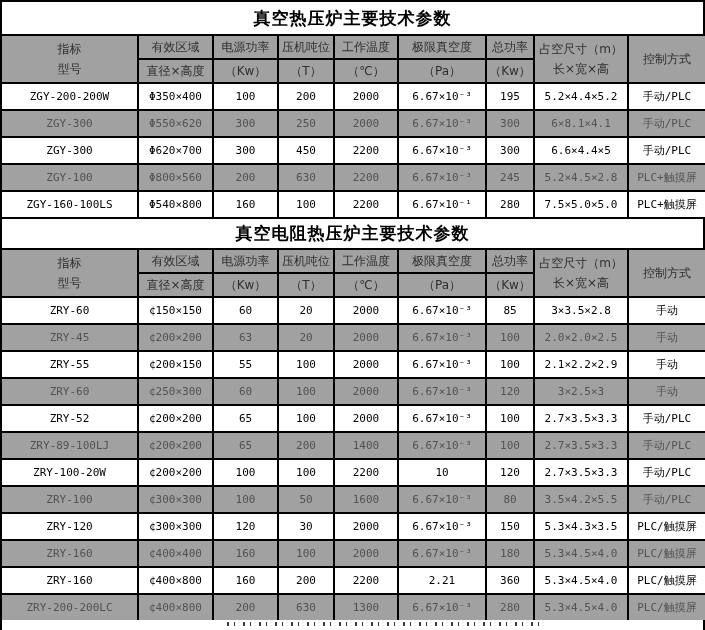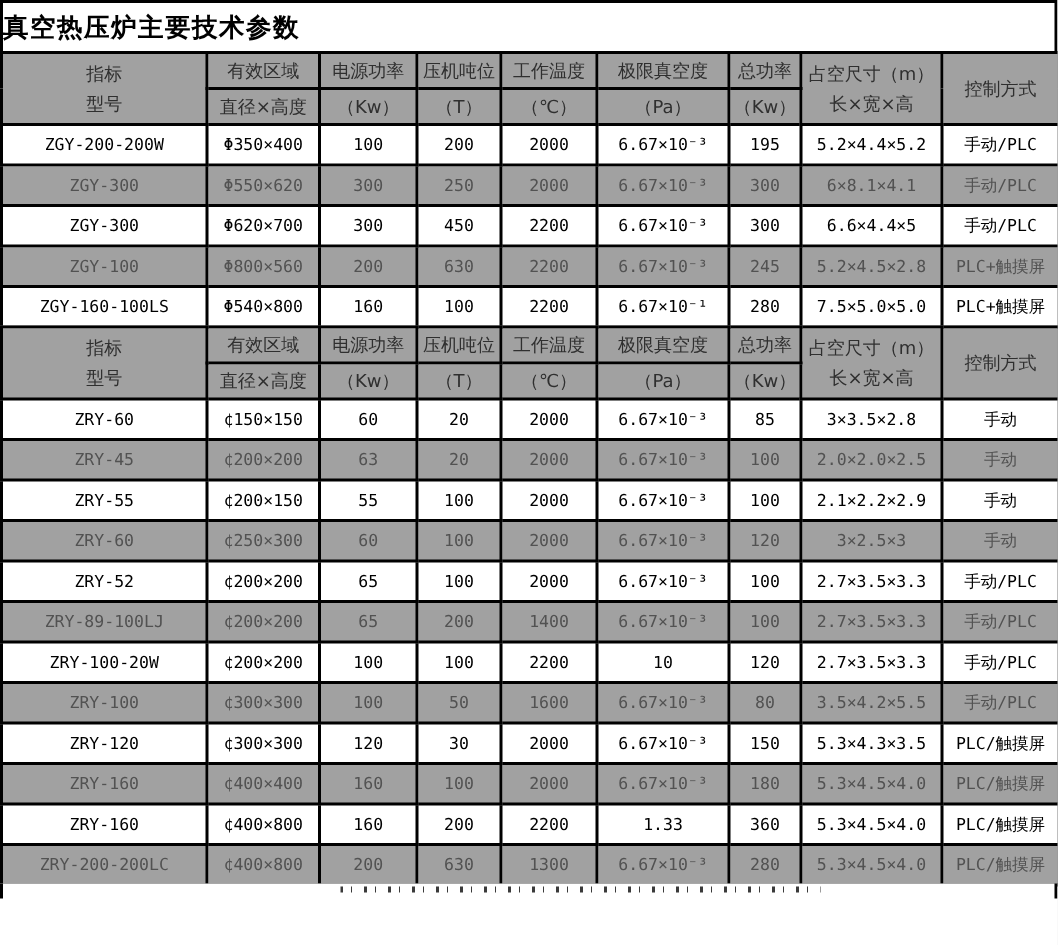--- a/index.html
+++ b/index.html
@@ -3,21 +3,21 @@
 <meta charset="utf-8">
 <style>
   * { margin:0; padding:0; box-sizing:border-box; }
   body { background:#e8e8e8; font-family:"DejaVu Sans", sans-serif; }
   .sheet {
     width:705px; height:630px; overflow:hidden; background:#fff;
     position:relative; margin:0 auto;
   }
   .title-bar {
     height:36px; border:2px solid #000;
-    display:flex; align-items:center; justify-content:flex-start;
+    display:flex; align-items:center; justify-content:center;
     font-weight:bold; font-size:17px; color:#000; letter-spacing:1px;
     background:#fff; position:relative; z-index:2;
   }
   .title-bar.second { height:33px; margin-top:-2px; }
   table.spec {
     width:705px; border-collapse:collapse; table-layout:fixed;
     margin-top:-2px; background:#fff;
   }
   .spec th, .spec td {
     border:2px solid #000; text-align:center; vertical-align:middle;
@@ -145,20 +145,23 @@
           <td>100</td>
           <td>2200</td>
           <td>6.67×10⁻¹</td>
           <td>280</td>
           <td>7.5×5.0×5.0</td>
           <td>PLC+触摸屏</td>
         </tr>
       </tbody>
   </table>
 
+  <div class="title-bar second">
+    <span>真空电阻热压炉主要技术参数</span>
+  </div>
 
   <table class="spec">
     <colgroup>
       <col style="width:137px">
         <col style="width:75px">
         <col style="width:65px">
       <col style="width:56px">
         <col style="width:64px">
         <col style="width:88px">
       <col style="width:48px">
@@ -302,21 +305,21 @@
           <td>180</td>
           <td>5.3×4.5×4.0</td>
           <td>PLC/触摸屏</td>
         </tr>
         <tr class="even">
           <td>ZRY-160</td>
           <td>¢400×800</td>
           <td>160</td>
           <td>200</td>
           <td>2200</td>
-          <td>1.33</td>
+          <td>2.21</td>
           <td>360</td>
           <td>5.3×4.5×4.0</td>
           <td>PLC/触摸屏</td>
         </tr>
         <tr class="odd">
           <td>ZRY-200-200LC</td>
           <td>¢400×800</td>
           <td>200</td>
           <td>630</td>
           <td>1300</td>

